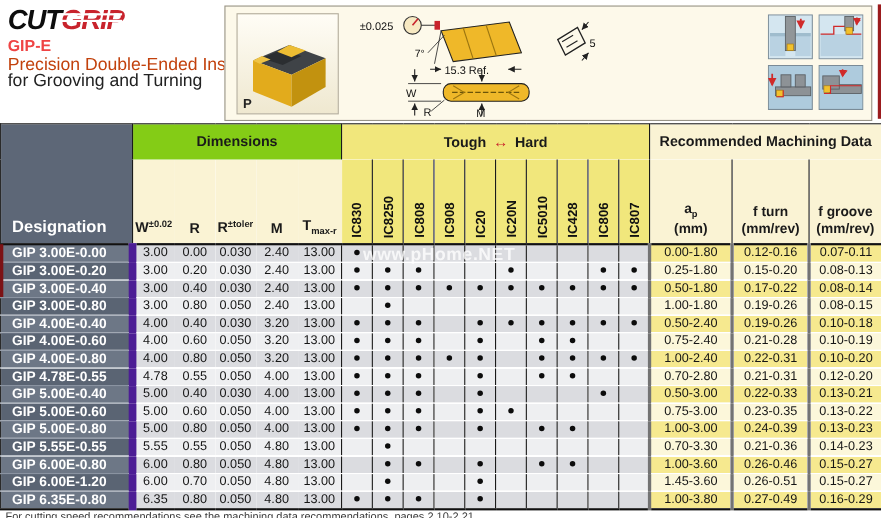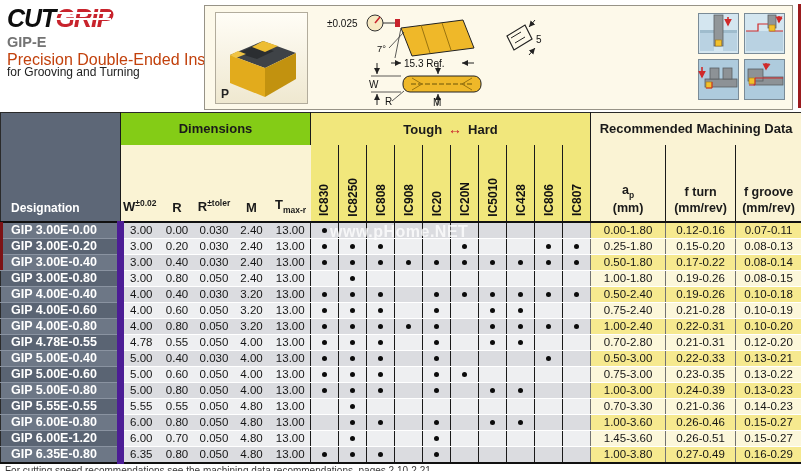--- a/index.html
+++ b/index.html
@@ -9,23 +9,23 @@
     font-family:"Liberation Sans", sans-serif; color:#1a1a1a;
   }
   
   .top { position:absolute; left:0; top:0; width:801px; height:113px; background:#fff; }
   .logo { position:absolute; left:7px; top:4px; font-style:italic; font-weight:bold;
           font-size:25px; letter-spacing:-1px; white-space:nowrap; }
   .logo .cut  { color:#0d0d0d;margin-top:40px; }
   .logo .grip { color:#c8232c; position:relative; display:inline-block; }
   .grip-line { position:absolute; left:-2px; right:2px; height:2px; background:#fff; }
   .gl1 { top:8px; } .gl2 { top:14px; }
-  .prod-title { position:absolute; left:7px; top:34px; font-size:14.5px; font-weight:bold; color:#737373; }
+  .prod-title { position:absolute; left:7px; top:34px; font-size:14.5px; font-weight:bold; color:#ef4444; }
   .prod-sub1  { position:absolute; left:7px; top:51px; font-size:16px; color:#c2410c; }
-  .prod-sub2  { position:absolute; left:7px; top:65px; font-size:12px; color:#222; }
+  .prod-sub2  { position:absolute; left:7px; top:65px; font-size:16px; color:#222; }
 
   .panel { position:absolute; left:204px; top:5px; width:589px; height:105px;
            background:#fdf9ea; border:1px solid #979387; }
   .photo-box { position:absolute; left:10px; top:6px; width:93px; height:92px;
                background:linear-gradient(#fffdf6,#efe8d0); border:1px solid #b2ac9c; }
   .photo-label { position:absolute; left:5px; bottom:2px; font-size:12px; font-weight:bold; color:#222; }
   .drawing { position:absolute; left:106px; top:2px; }
   .icons { position:absolute; right:7px; top:7px; width:87px; height:91px;
            display:grid; grid-template-columns:41px 41px; grid-template-rows:41px 41px; gap:5px; }
   .app-icon { width:41px; height:41px; }
@@ -34,21 +34,21 @@
 
   
   .tbl-wrap { position:absolute; left:0; top:112px; width:801px; }
   table { border-collapse:collapse; table-layout:fixed; width:801px; border:1px solid #2a2a2a; }
   th, td { overflow:hidden; }
 
   thead .r1 th { height:32px; }
   thead .r2 th { height:77px; border-bottom:2px solid #111; }
 
   .h-desig { background:#5d6777; color:#fff; text-align:left; vertical-align:bottom;
-             padding:0 0 6px 10px; font-size:12px; font-weight:bold;
+             padding:0 0 6px 10px; font-size:15px; font-weight:bold;
              border-right:1px solid #1a1a1a; border-bottom:2px solid #111; }
   .h-group-dims  { background:#84cc16; font-size:13px; font-weight:bold; vertical-align:middle; text-align:center; }
   .h-group-grades{ background:#f1e77c; font-size:13px; font-weight:bold; vertical-align:middle; text-align:center;
                    border-left:1px solid #1a1a1a; border-right:1px solid #1a1a1a; }
   .h-group-mach  { background:#faf3d4; font-size:13px; font-weight:bold; vertical-align:middle; text-align:center; }
   .arrow-red { color:#c8232c; font-weight:bold; padding:0 6px; font-size:14px; }
 
   .h-dim  { background:#faf3d4; vertical-align:bottom; text-align:center;
             font-size:13px; font-weight:bold; padding-bottom:6px; }
   .h-dim sup { font-size:8.5px; } .h-dim sub { font-size:8.5px; }
@@ -65,21 +65,21 @@
   tbody td { height:16px; font-size:11.5px; text-align:center; line-height:15px;
              border-bottom:1px solid #fff; color:#151515; }
   .c-desig { text-align:left; padding-left:10px; font-weight:bold; color:#fff;
              font-size:12.5px; border-right:7px solid #4c1d95; border-bottom:1px solid #8a93a1; }
   tr.odd  .c-desig { background:#6d7786; }
   tr.even .c-desig { background:#5a6473; }
   tr.odd  .c-dim, tr.odd  .c-grade { background:#dbdce0; }
   tr.even .c-dim, tr.even .c-grade { background:#eeeff1; }
   .c-grade { border-left:1px solid #1a1a1a; }
   .c-grade:last-of-type { border-right:1px solid #1a1a1a; }
-  .c-mach  { border-left:1px solid #737373;margin-left:32px; }
+  .c-mach  { border-left:3px solid #737373;margin-left:32px; }
   tr.odd  .c-mach { background:#f6e98f; }
   tr.even .c-mach { background:#fcf7da; }
   tbody tr:last-child td { border-bottom:2px solid #111; }
   .dot { display:inline-block; width:5px; height:5px; border-radius:50%;
          background:#0c0c0c; vertical-align:middle; }
 
   .watermark { position:absolute; left:330px; top:223px; font-size:16px; font-weight:bold;
                color:rgba(255,255,255,0.78); letter-spacing:0.5px; pointer-events:none; }
   .footnote { position:absolute; left:5px; top:465px; font-size:10px; color:#3a3a3a; white-space:nowrap; }
 </style>

